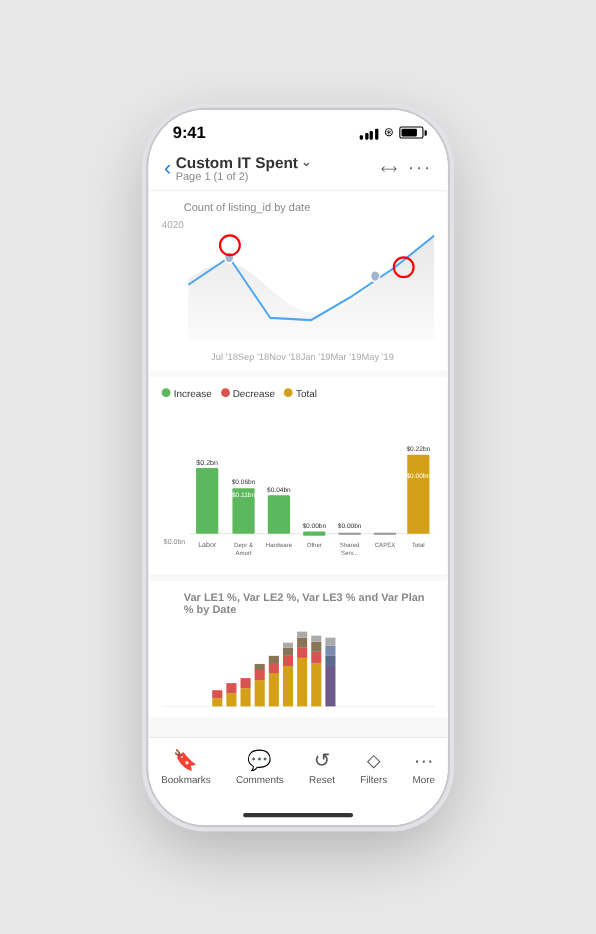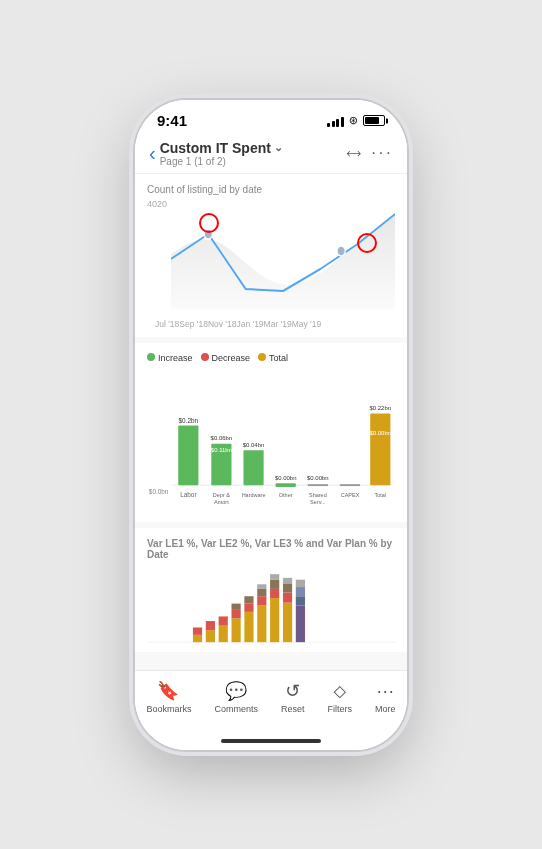--- a/index.html
+++ b/index.html
@@ -187,20 +187,21 @@
     
     .chart-section {
       background: #ffffff;
       margin-bottom: 6px;
       padding: 10px 12px 8px;
     }
     .chart-title {
       font-size: 10px;
       color: #888;
       margin-bottom: 4px;
+      margin-left: 20px;
     }
 
     
     .line-chart-container {
       position: relative;
       height: 130px;
       margin-top: 4px;
     }
     .y-axis-labels {
       position: absolute;
@@ -220,21 +221,21 @@
       top: 0;
       bottom: 20px;
       overflow: hidden;
     }
     .x-axis-labels {
       position: absolute;
       left: 8px;
       right: 0;
       bottom: 0;
       display: flex;
-      justify-content: flex-start;
+      justify-content: center;
       font-size: 8.5px;
       color: #aaa;
     }
 
     
     .legend {
       display: flex;
       gap: 8px;
       margin-bottom: 6px;
       flex-wrap: wrap;

